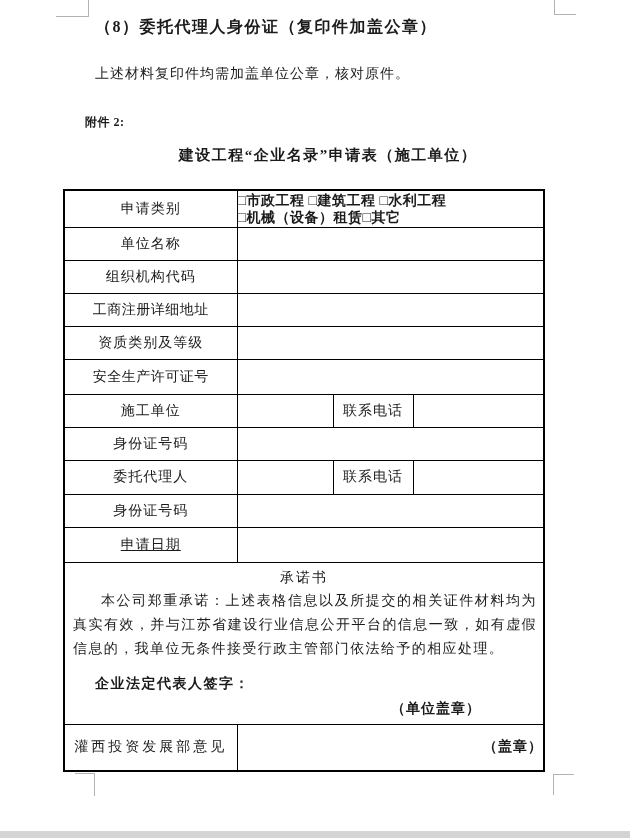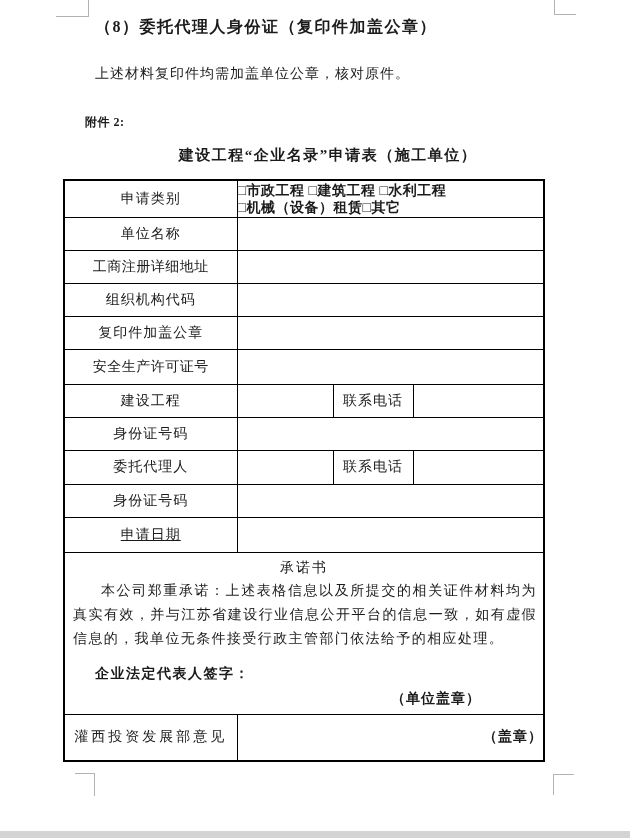--- a/index.html
+++ b/index.html
@@ -16,21 +16,21 @@
   .mark-tr{left:554px;top:0;width:21px;height:14px;border-left:1px solid #b3b3b3;border-bottom:1px solid #b3b3b3;}
   .mark-bl{left:75px;top:773px;width:19px;height:22px;border-right:1px solid #b3b3b3;border-top:1px solid #b3b3b3;}
   .mark-br{left:553px;top:774px;width:20px;height:20px;border-left:1px solid #b3b3b3;border-top:1px solid #b3b3b3;}
   
   .heading{position:absolute;left:95px;top:17px;font-size:16px;font-weight:bold;letter-spacing:1.5px;white-space:nowrap;}
   .note{position:absolute;left:95px;top:65px;font-size:14px;letter-spacing:1px;white-space:nowrap;}
   .attachment{position:absolute;left:85px;top:114px;font-size:12px;font-weight:bold;letter-spacing:0.5px;white-space:nowrap;}
   .table-title{position:absolute;left:88px;top:146px;width:480px;text-align:center;font-size:15px;font-weight:bold;letter-spacing:1.5px;white-space:nowrap;}
   
   table.form{
-    position:absolute;left:63px;top:179px;width:480px;
+    position:absolute;left:63px;top:189px;width:480px;
     border-collapse:collapse;table-layout:fixed;
     border:2px solid #000;
   }
   table.form td{border:1px solid #000;padding:0;font-size:14px;vertical-align:middle;overflow:hidden;}
   td.lbl{text-align:center;letter-spacing:1px;}
   td.lbl-wide{text-align:center;letter-spacing:0.5px;}
   td.blank{background:#fff;}
   td.opts{text-align:left;padding-left:5px;font-size:13px;letter-spacing:0.5px;font-weight:bold;}
   td.opts div{line-height:17px;white-space:nowrap;}
   tr.r-cat{height:37px;} tr.r-std{height:33px;} tr.r-safety{height:35px;}
@@ -72,37 +72,37 @@
     <td class="opts" colspan="3">
       <div>□市政工程 □建筑工程 □水利工程</div>
       <div>□机械（设备）租赁□其它</div>
     </td>
   </tr>
   <tr class="r-std">
     <td class="lbl">单位名称</td>
     <td class="blank" colspan="3"></td>
   </tr>
   <tr class="r-std">
+    <td class="lbl">组织机构代码</td>
+    <td class="blank" colspan="3"></td>
+  </tr>
+  <tr class="r-std">
     <td class="lbl-wide">工商注册详细地址</td>
     <td class="blank" colspan="3"></td>
   </tr>
   <tr class="r-std">
-    <td class="lbl">组织机构代码</td>
-    <td class="blank" colspan="3"></td>
-  </tr>
-  <tr class="r-std">
-    <td class="lbl">复印件加盖公章</td>
+    <td class="lbl">资质类别及等级</td>
     <td class="blank" colspan="3"></td>
   </tr>
   <tr class="r-safety">
     <td class="lbl-wide">安全生产许可证号</td>
     <td class="blank" colspan="3"></td>
   </tr>
   <tr class="r-std">
-    <td class="lbl">建设工程</td>
+    <td class="lbl">施工单位</td>
     <td class="blank"></td>
     <td class="lbl">联系电话</td>
     <td class="blank"></td>
   </tr>
   <tr class="r-std">
     <td class="lbl">身份证号码</td>
     <td class="blank" colspan="3"></td>
   </tr>
   <tr class="r-agent">
     <td class="lbl">委托代理人</td>

